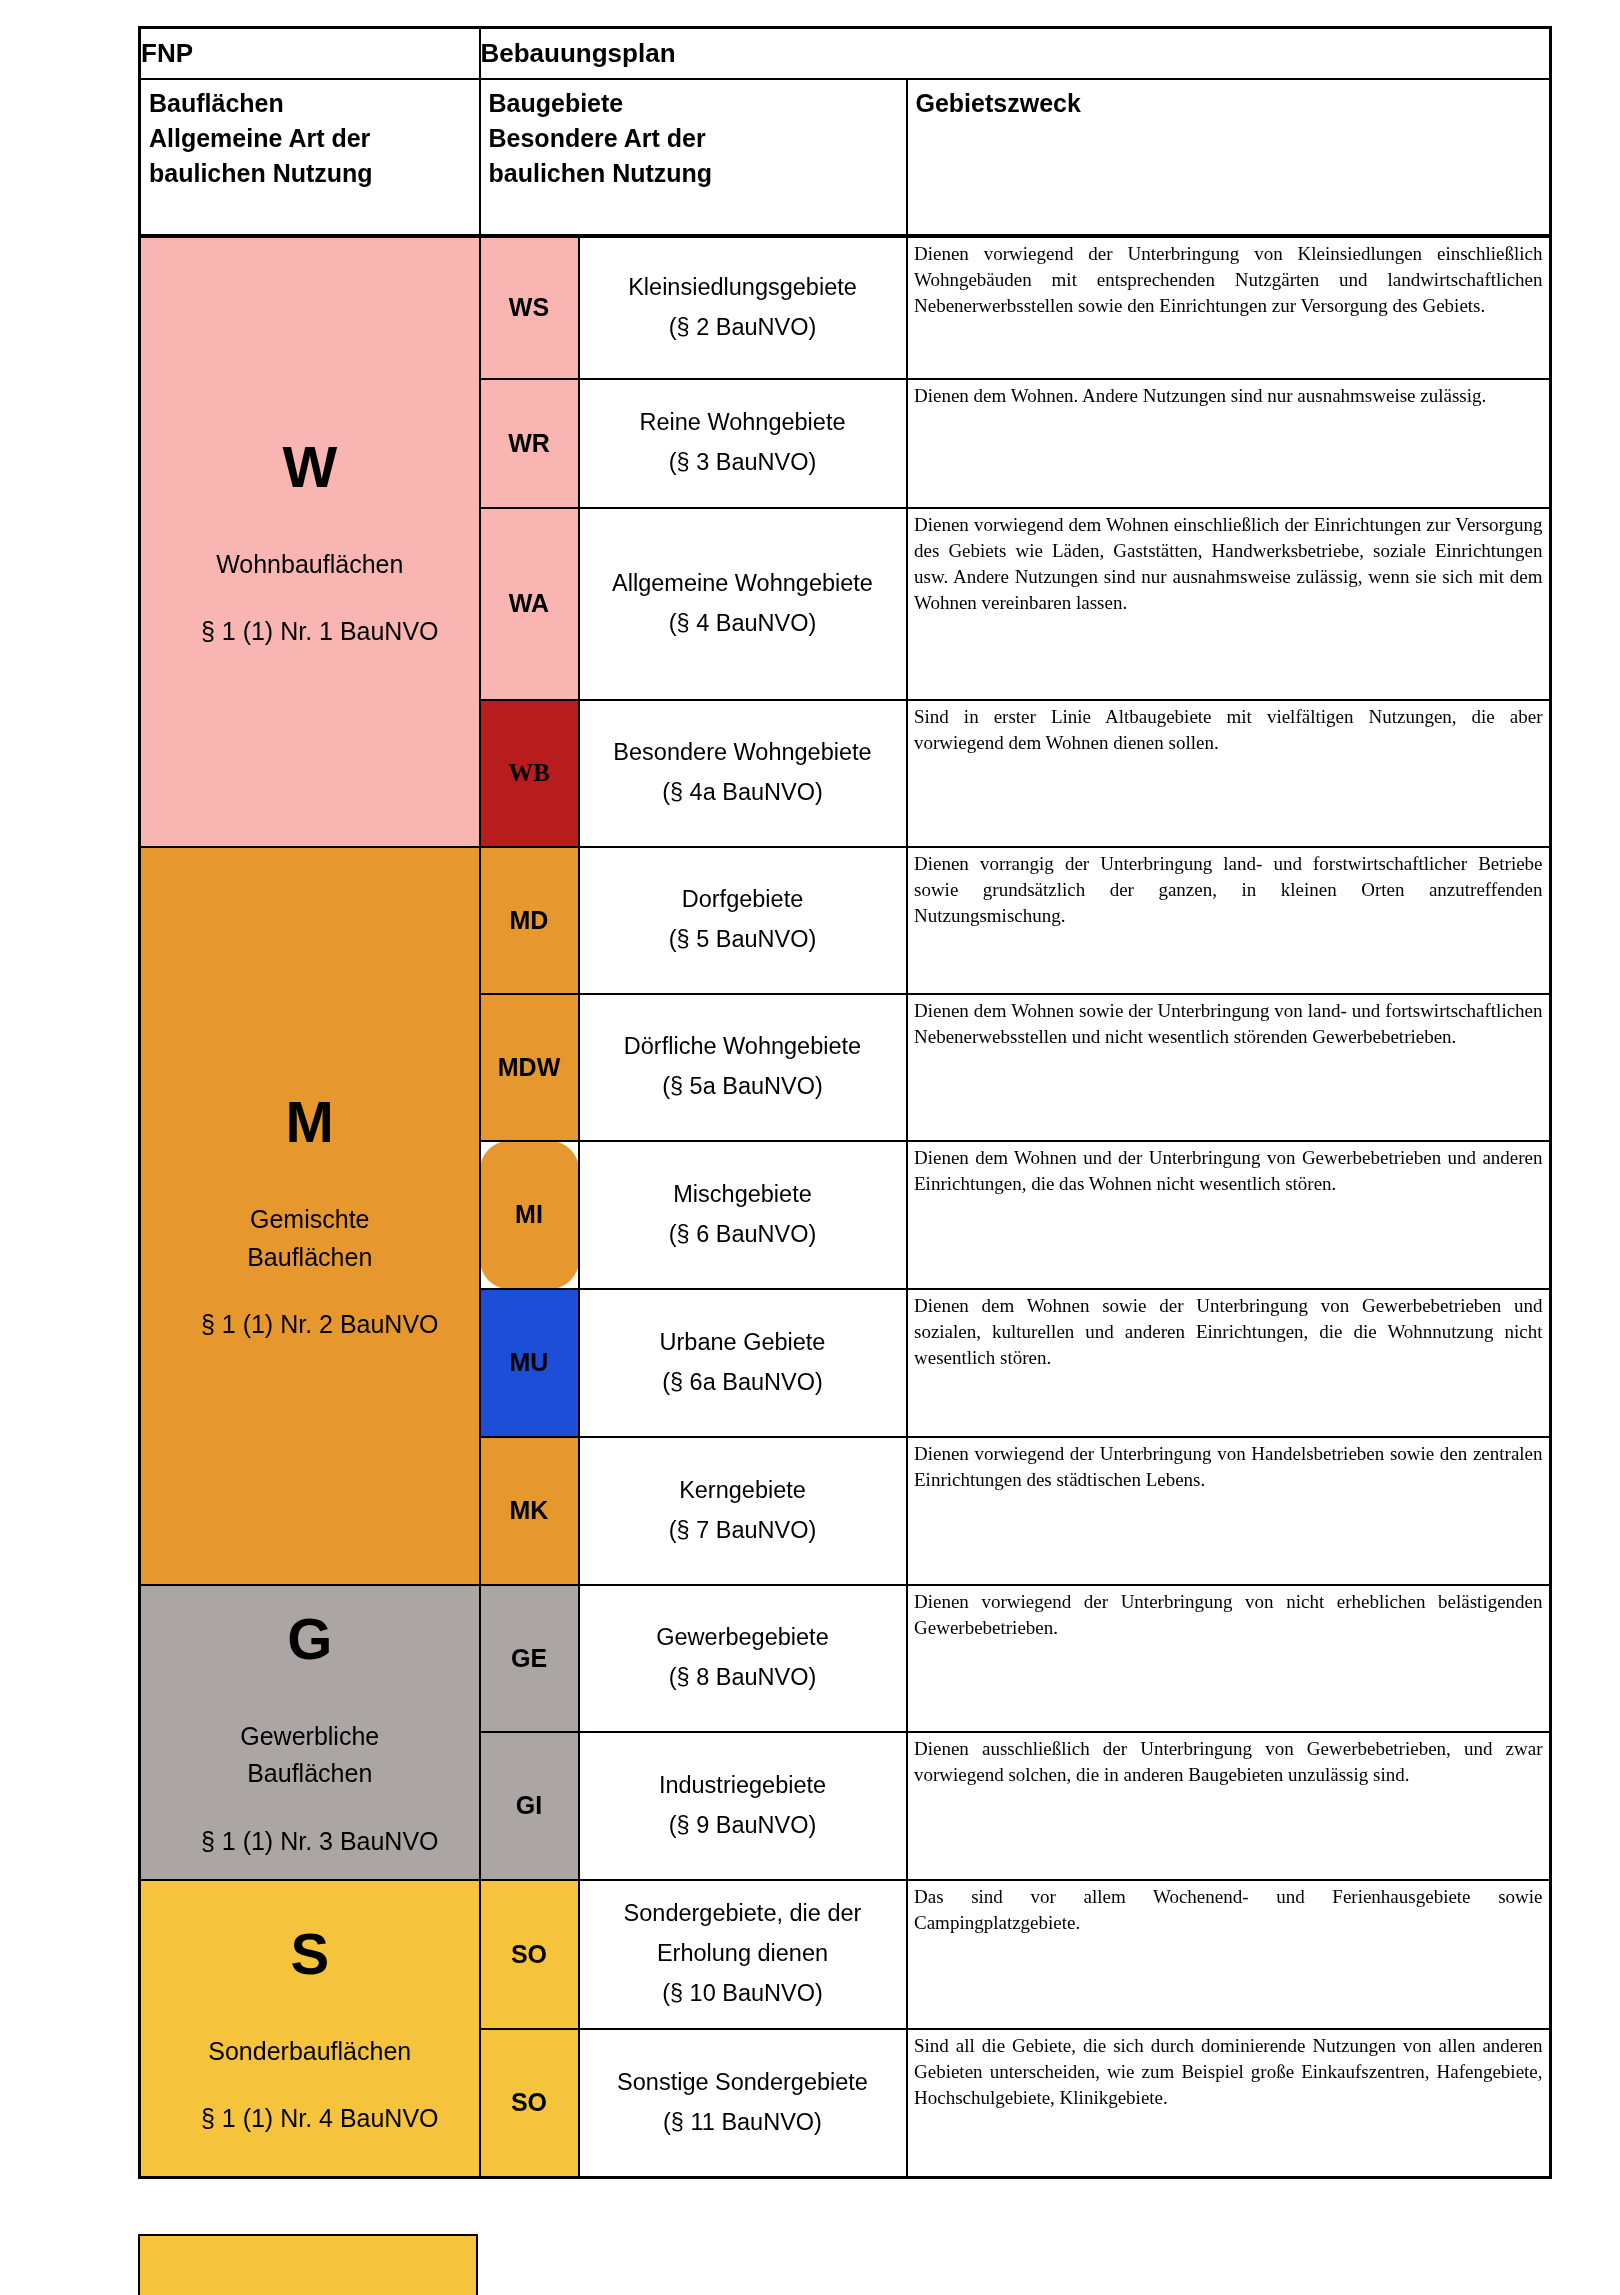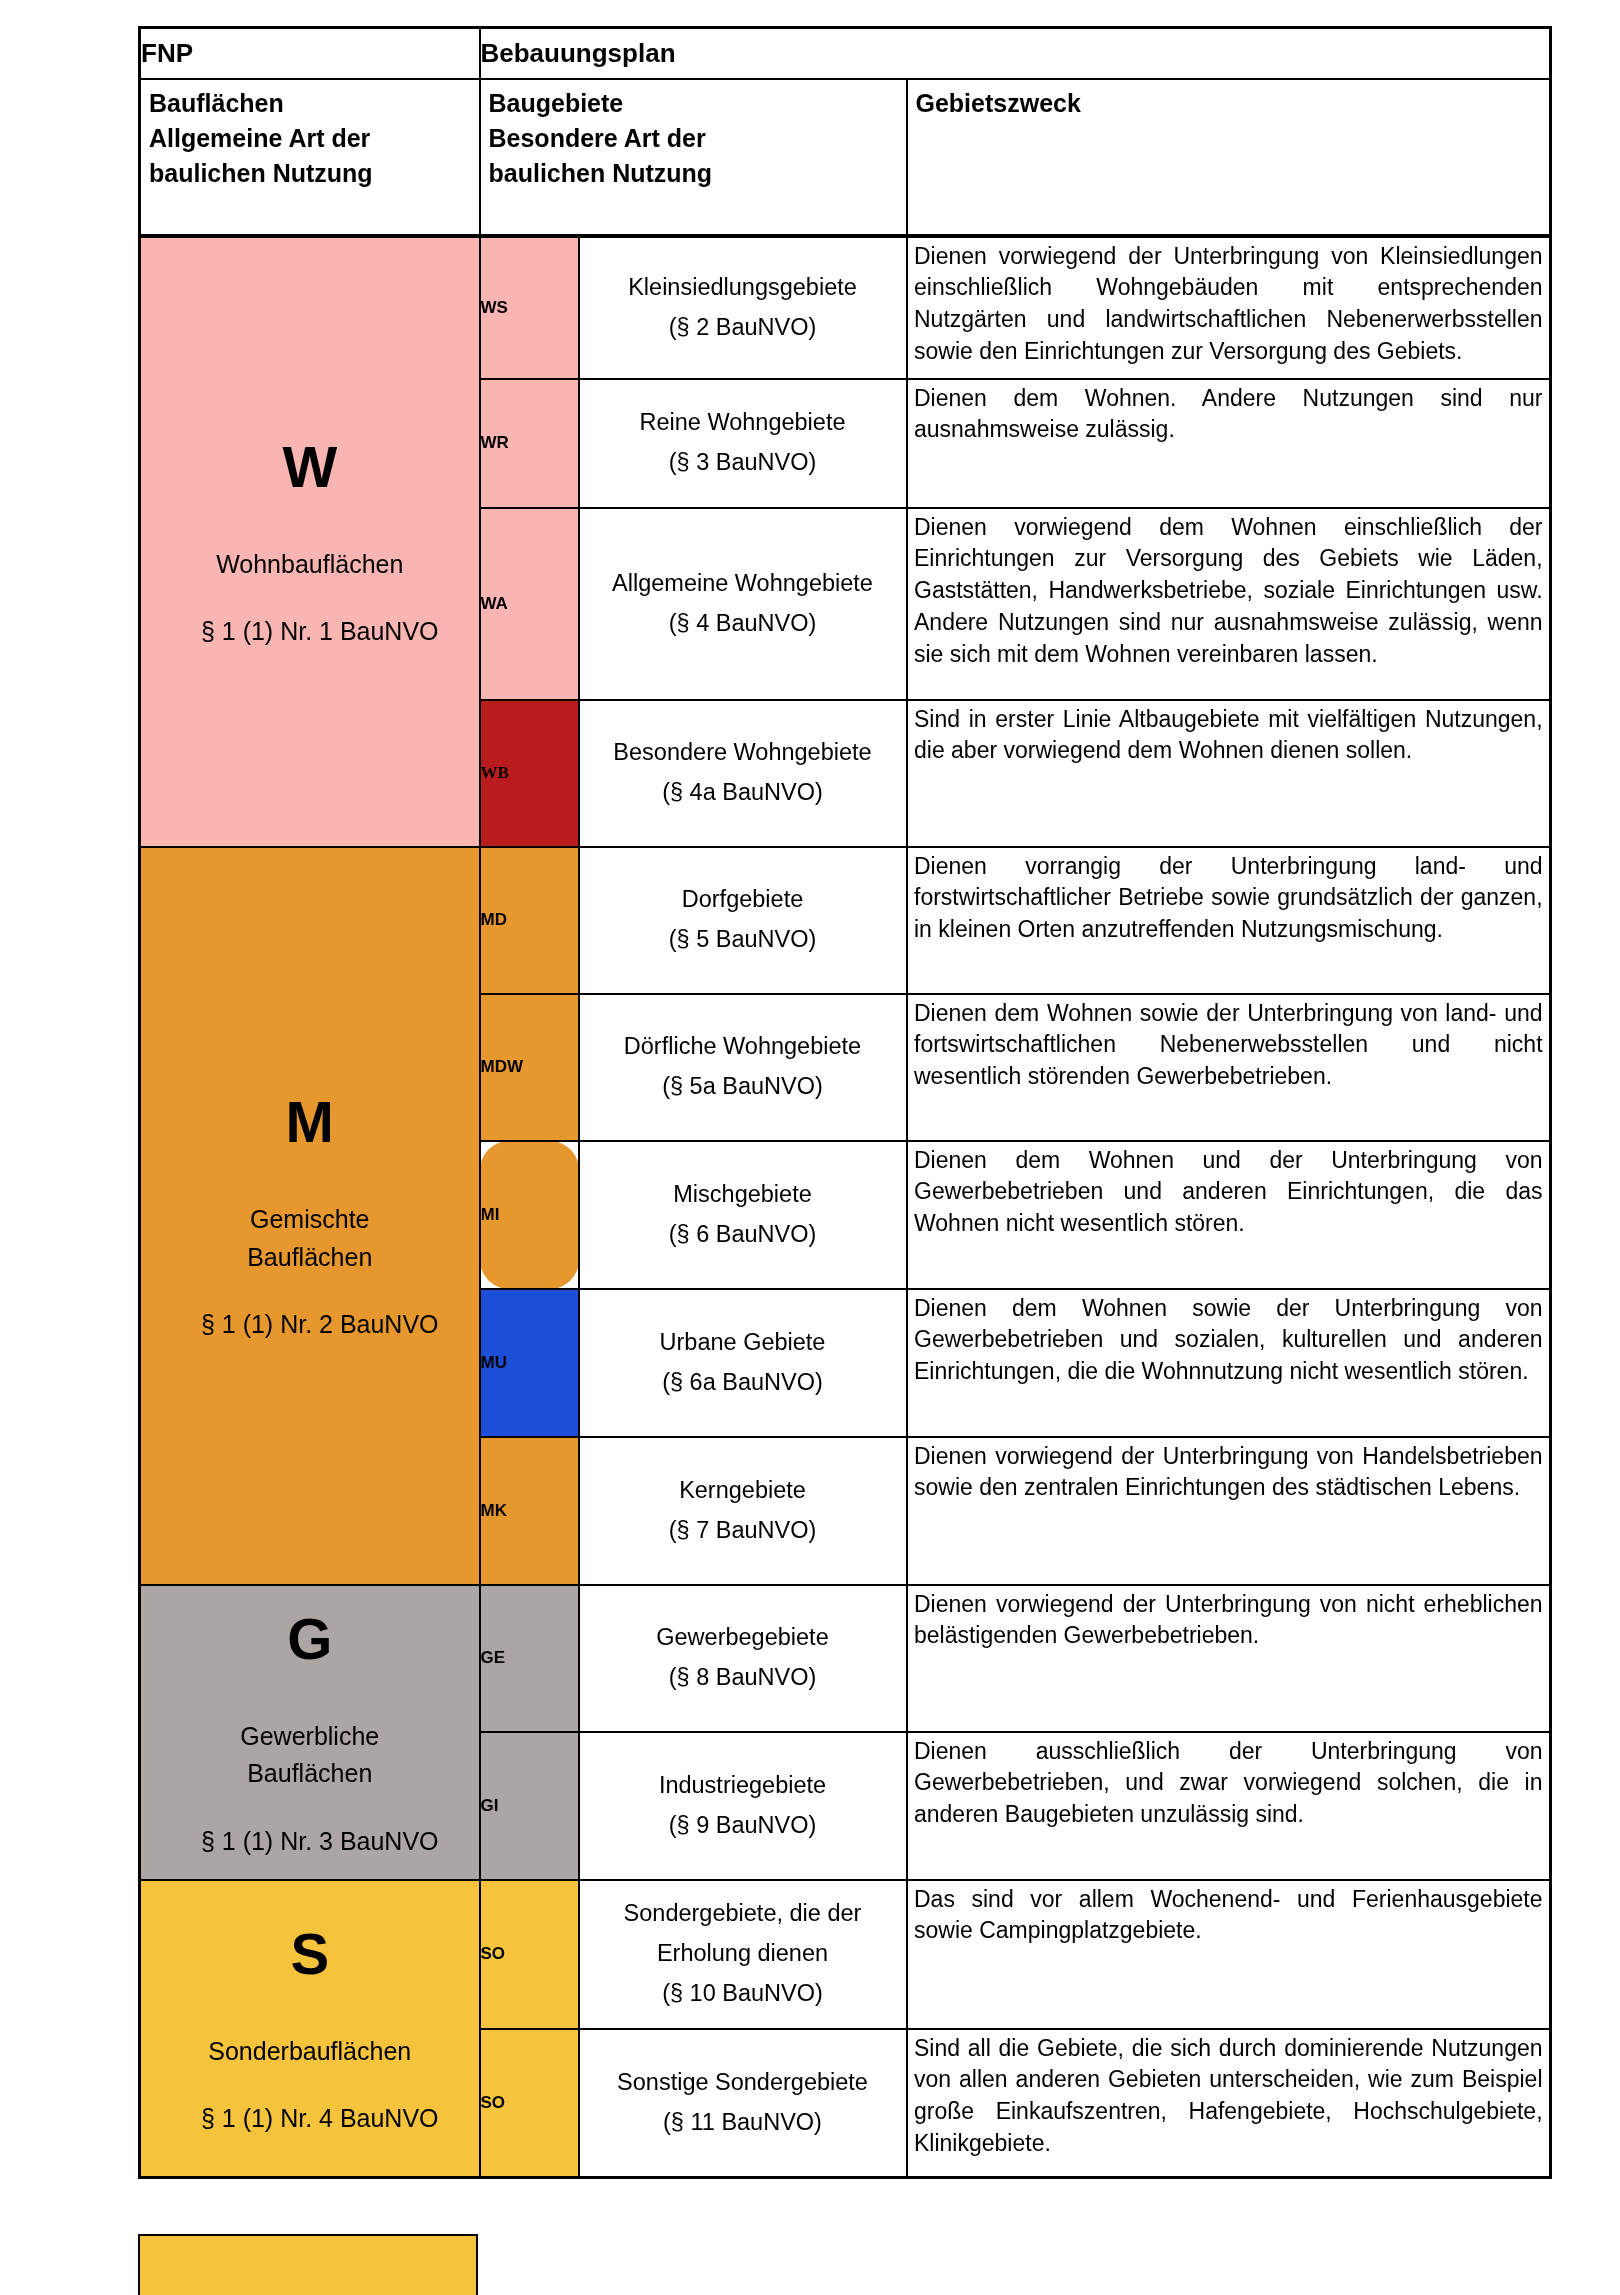--- a/index.html
+++ b/index.html
@@ -60,38 +60,40 @@
     line-height: 1.5;
     white-space: pre-line;
   }
   .section-law {
     font-size: 25px;
     margin-top: 32px;
     line-height: 1.3;
     margin-left: 20px;
   }
   td.code-cell {
-    font-size: 17px;
-    font-weight: bold;
+    font-size: 25px;
+    font-weight: bold;
+    text-align: center;
     vertical-align: middle;
   }
   td.name-cell {
     font-size: 23.5px;
     text-align: center;
     vertical-align: middle;
     line-height: 1.7;
     white-space: pre-line;
     padding: 0 4.9px;
   }
   td.desc-cell {
-    font-size: 23px;
+    font-size: 19px;
     text-align: justify;
     vertical-align: top;
     line-height: 1.38;
     padding: 3.2px 6.5px 4.9px 6.5px;
+    font-family: Liberation Serif, serif;
   }
   .page-fragment {
     position: absolute;
     left: 138px;
     top: 2234px;
     width: 340px;
     height: 62px;
     border: 2.4px solid #000;
     border-bottom: none;
     box-sizing: border-box;

